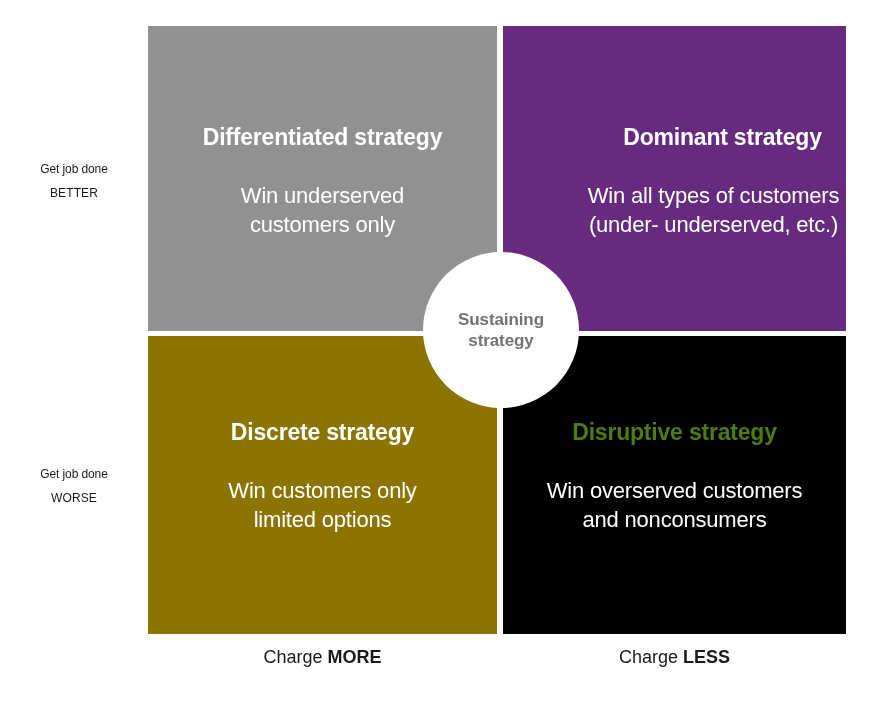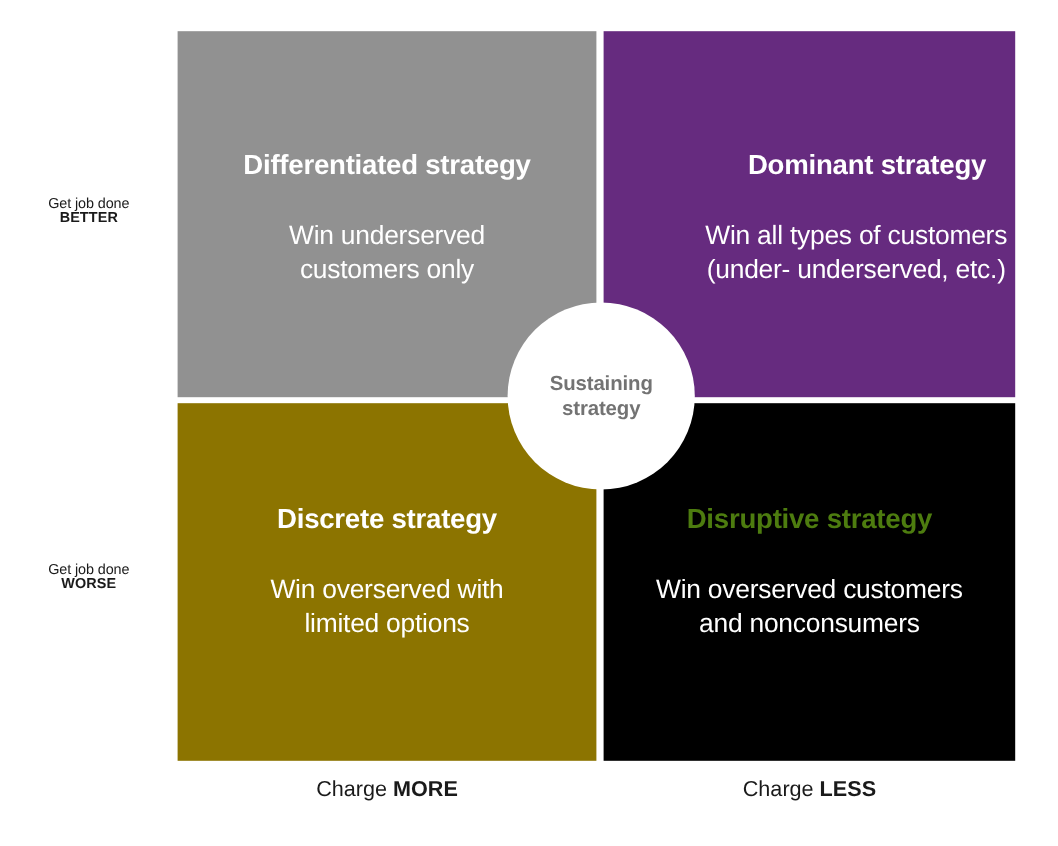--- a/index.html
+++ b/index.html
@@ -98,22 +98,22 @@
     font-size: 12px;
     line-height: 1.0;
   }
   .y-axis-label .lbl-lead {
     display: block;
     font-weight: normal;
     letter-spacing: -0.1px;
   }
   .y-axis-label .lbl-strong {
     display: block;
-    font-weight: bold;
-    margin-top: 0;
+    font-weight: normal;
+    margin-top: 12px;
     letter-spacing: 0.1px;
   }
   #y-label-better { top: 163px; }
   #y-label-worse  { top: 468px; }
 
   .x-axis-label {
     position: absolute;
     color: #1a1a1a;
     font-size: 18px;
     line-height: 1.0;
@@ -142,21 +142,21 @@
     <div class="q-title" style="color: rgb(255, 255, 255);">Dominant strategy</div>
     <div class="q-desc" style="color: rgb(255, 255, 255);">
       <div>Win all types of customers</div>
       <div>(under- underserved, etc.)</div>
     </div>
   </div>
 
   <div class="quadrant q-bl" style="background: rgb(140, 116, 0);">
     <div class="q-title" style="color: rgb(255, 255, 255);">Discrete strategy</div>
     <div class="q-desc" style="color: rgb(255, 255, 255);">
-      <div>Win overserved with</div>
+      <div>Win customers only</div>
       <div>limited options</div>
     </div>
   </div>
 
   <div class="quadrant q-br" style="background: rgb(0, 0, 0);">
     <div class="q-title" style="color: #4d7c0f;">Disruptive strategy</div>
     <div class="q-desc" style="color: rgb(255, 255, 255);">
       <div>Win overserved customers</div>
       <div>and nonconsumers</div>
     </div>

